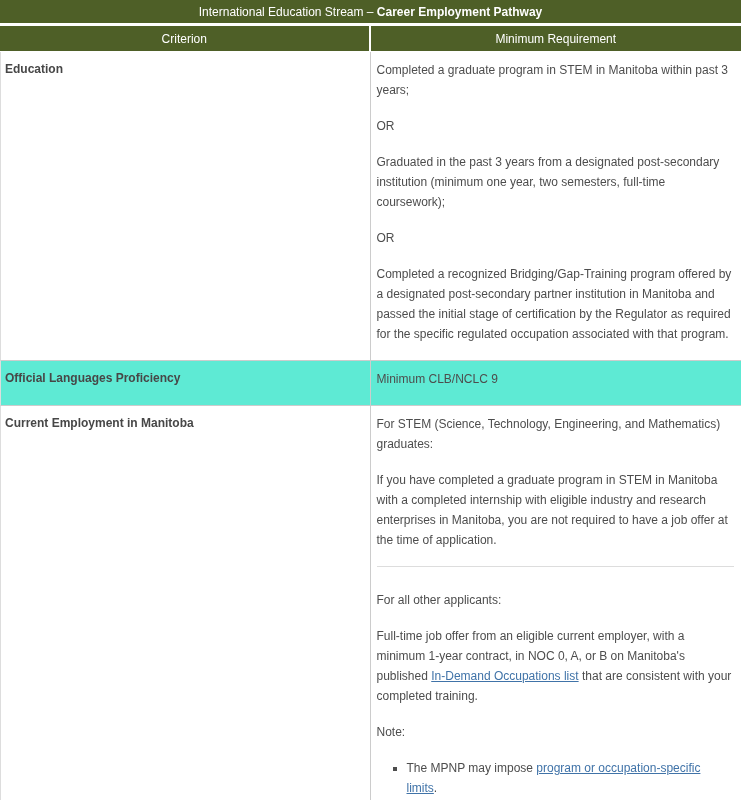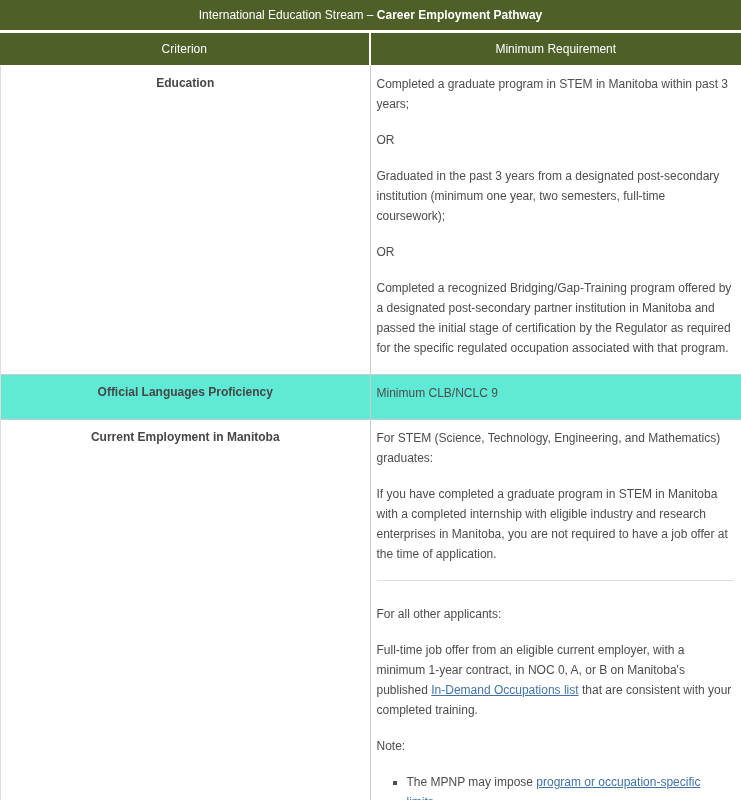--- a/index.html
+++ b/index.html
@@ -15,35 +15,35 @@
     font-size: 12px;
     color: #4d4d4d;
     table-layout: fixed;
   }
 
   
   th.banner {
     background: #4e5f27;
     color: #ffffff;
     font-weight: normal;
-    height: 33px;
+    height: 26px;
     text-align: center;
     vertical-align: middle;
     padding: 2px 4px;
   }
   tr.title-row th.banner { border-bottom: 3px solid #ffffff; }
   th.banner .bold { font-weight: bold; }
   th.col-crit { width: 123px; border-right: 2px solid #ffffff; }
   tr.head-row th.banner { border-bottom: 1px solid #ffffff; }
 
   
   td.crit {
     width: 123px;
     vertical-align: top;
-    text-align: center;
+    text-align: left;
     font-weight: bold;
     color: #474747;
     line-height: 17px;
     padding: 9px 4px 15px 4px;
     border-left: 1px solid #dddddd;
     border-right: 1px solid #cccccc;
     border-bottom: 1px solid #cccccc;
   }
   td.req {
     vertical-align: top;

